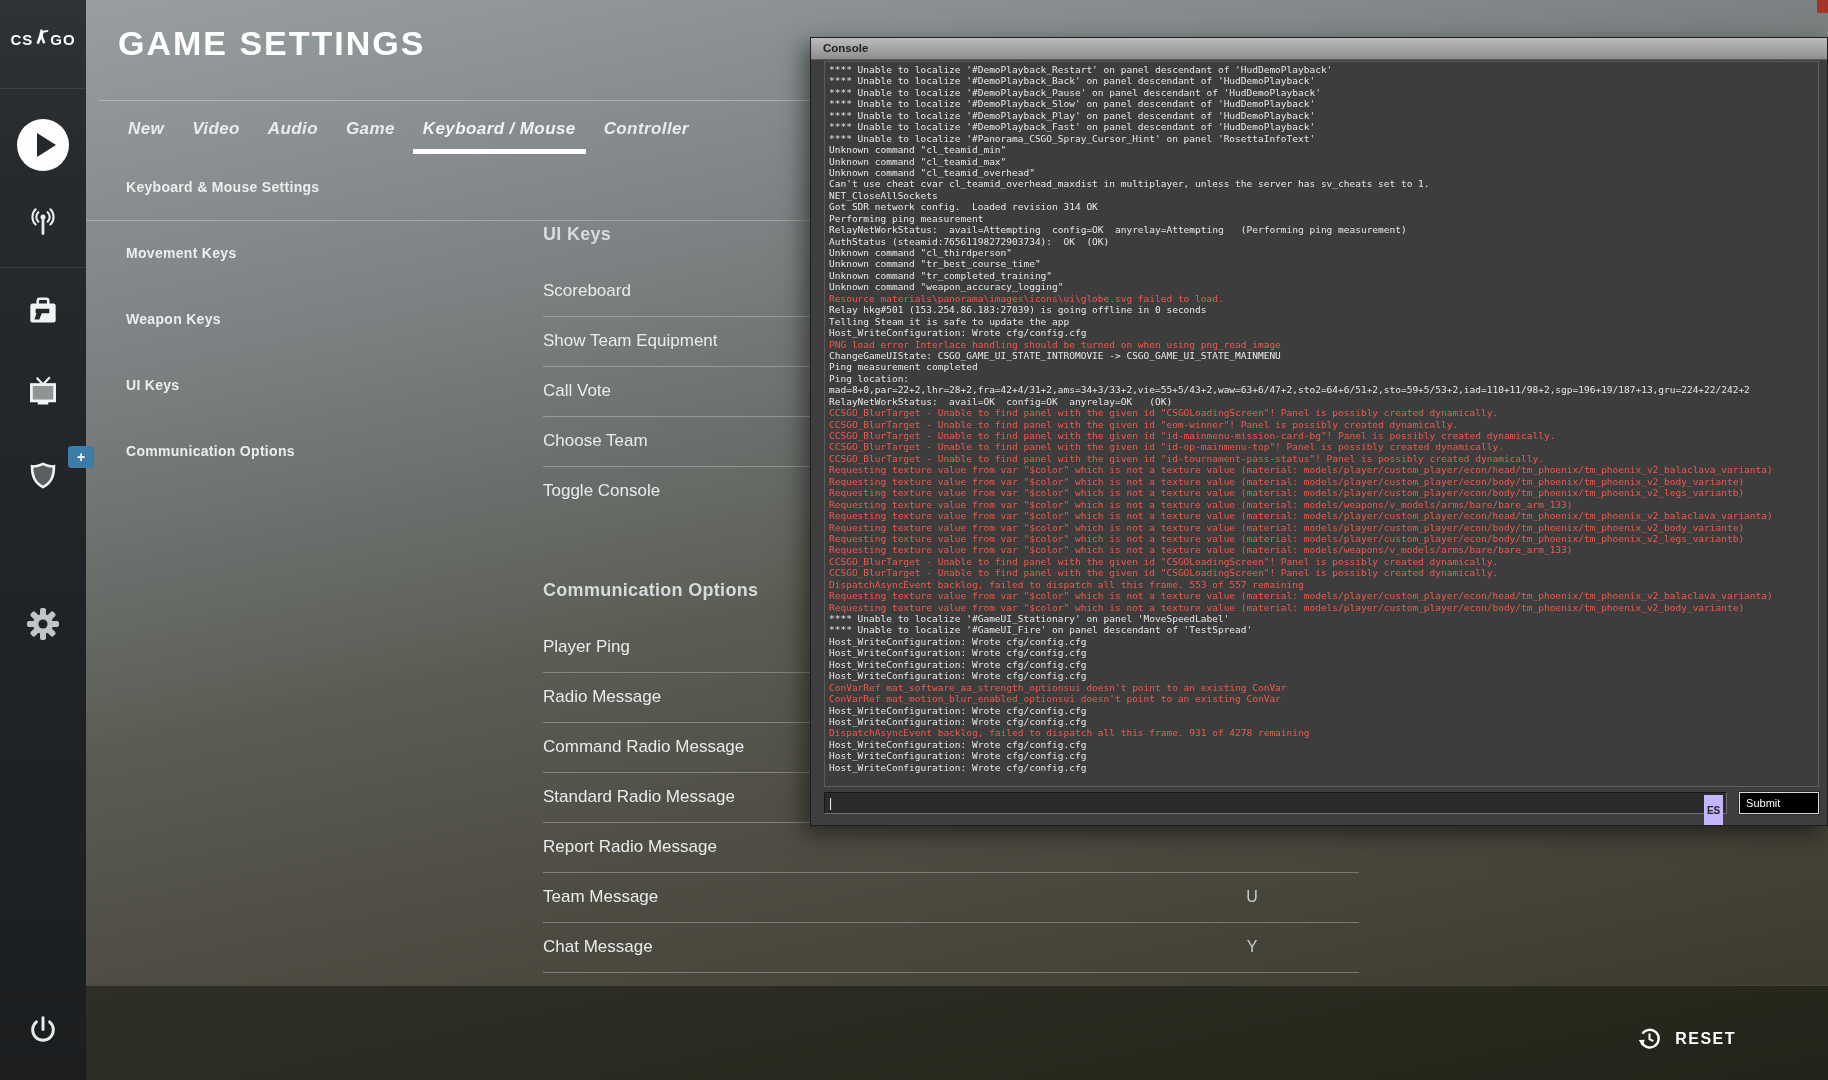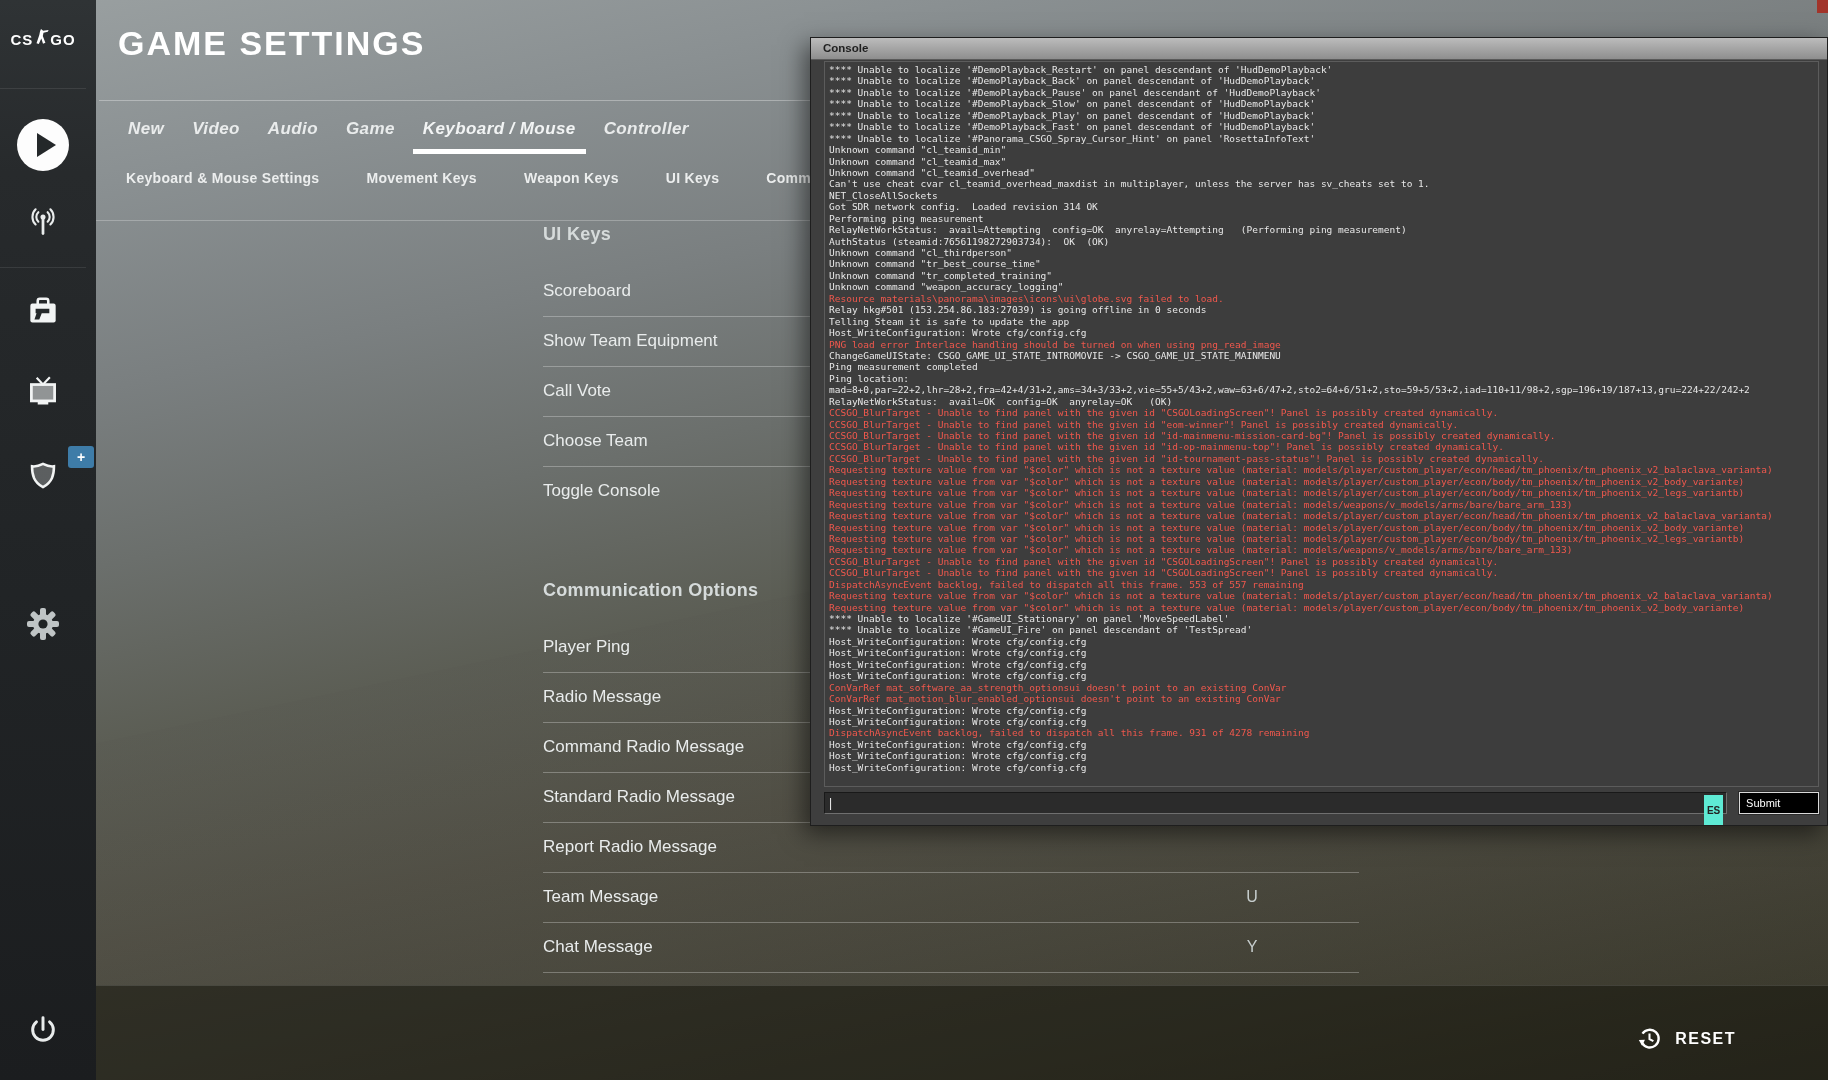--- a/index.html
+++ b/index.html
@@ -1,54 +1,54 @@
 <!DOCTYPE html>
 <html><head>
 <meta charset="utf-8">
 <style>
   html,body{margin:0;padding:0;background:#111;}
   #screen{position:relative;width:1828px;height:1080px;overflow:hidden;
     font-family:"Liberation Sans",sans-serif;
     background:linear-gradient(168deg,#9aa0a1 0%,#8a9092 14%,#7a7f80 28%,#6b6f6c 40%,#5c5e55 52%,#50504637 0),
     linear-gradient(168deg,#9aa0a1 0%,#8a9092 14%,#7a7f80 28%,#6b6f6c 40%,#5e6058 52%,#514f45 66%,#444237 80%,#383629 92%,#302e23 100%);}
   
-  #sidebar{position:absolute;left:0;top:0;width:96px;height:1080px;z-index:5;
+  #sidebar{position:absolute;left:0;top:0;width:86px;height:1080px;z-index:5;
     background:linear-gradient(180deg,#2f3335 0%,#272a2c 16%,#212426 55%,#1b1d1f 100%);}
   .side-sep{position:absolute;left:0;width:86px;height:1px;background:rgba(255,255,255,0.09);}
   #logo{position:absolute;left:0;top:28px;width:86px;display:flex;align-items:center;justify-content:center;gap:1px;color:#fff;font-weight:bold;font-size:15px;letter-spacing:1px;}
   .side-ic{position:absolute;left:0;width:86px;display:flex;justify-content:center;cursor:pointer;}
   #play-circle{width:52px;height:52px;border-radius:50%;background:#fdfdfd;position:relative;}
   #play-circle .tri{position:absolute;left:20px;top:14px;width:0;height:0;border-left:19px solid #24282a;border-top:12px solid transparent;border-bottom:12px solid transparent;}
   .badge-plus{position:absolute;left:44px;top:-10px;width:26px;height:22px;background:#3e7ca8;border-radius:3px;color:#fff;font-size:14px;font-weight:bold;display:flex;align-items:center;justify-content:center;}
   
   #page-title{position:absolute;left:118px;top:24px;font-size:34px;font-weight:bold;color:#fff;letter-spacing:2px;z-index:1;}
   .hdiv{position:absolute;height:1px;background:rgba(255,255,255,0.32);z-index:1;}
   #tab-bar{position:absolute;left:128px;top:106px;height:46px;display:flex;gap:28px;z-index:1;font-style:italic;}
   .tab{position:relative;color:#f2f4f4;font-size:17px;font-weight:bold;letter-spacing:0.4px;line-height:46px;cursor:pointer;opacity:0.92;}
   .tab.active{opacity:1;}
   .tab.active::after{content:"";position:absolute;left:-10px;right:-10px;bottom:-2px;height:5px;background:#fff;}
-  #subtab-bar{position:absolute;left:126px;top:163px;height:30px;display:flex;gap:47px;z-index:1;}
+  #subtab-bar{position:absolute;left:126px;top:172px;height:30px;display:flex;gap:36px;z-index:1;flex-direction:column;}
   .subtab{color:#eceeee;font-size:14px;font-weight:bold;letter-spacing:0.3px;line-height:30px;cursor:pointer;}
   
   #settings-list{position:absolute;left:543px;top:222px;width:816px;z-index:1;}
   .section-heading{font-size:18px;font-weight:bold;color:#d6dbdb;line-height:24px;margin-bottom:21px;letter-spacing:0.3px;}
   .section + .section{margin-top:62px;}
   .srow{position:relative;height:49px;border-bottom:1px solid rgba(255,255,255,0.28);cursor:pointer;}
   .section:first-child .srow:last-child{border-bottom:none;}
   .srow .lbl{position:absolute;left:0;top:0;line-height:48px;font-size:17px;color:#e9ecec;}
   .srow .key{position:absolute;left:689px;top:0;width:40px;text-align:center;line-height:48px;font-size:16px;color:#c6cdcd;}
   
   #console-win{position:absolute;left:810px;top:37px;width:1018px;height:789px;background:#3e3e3e;border:1px solid #1e1e1e;box-sizing:border-box;z-index:10;overflow:hidden;box-shadow:-6px 8px 22px rgba(0,0,0,0.5);}
   #console-title{height:21px;background:linear-gradient(180deg,#bcbcbc,#8e8e8e);border-bottom:1px solid #5a5a5a;color:#1f1f1f;font-size:11.5px;font-weight:bold;line-height:21px;padding-left:12px;cursor:move;}
   #console-log{margin:1px 8px 0 13px;height:726px;box-sizing:border-box;border:1px solid #5c5c5c;background:#3d3d3d;padding:2px 0 3px 4px;overflow:hidden;font-family:"DejaVu Sans Mono",monospace;}
   .cline{height:11.45px;line-height:11.45px;font-size:9.5px;white-space:pre;color:#e8e8e8;}
   .cline.r{color:#f0584d;}
   #console-input-row{position:relative;margin:5px 8px 0 13px;display:flex;align-items:flex-start;}
   #console-input{position:relative;width:954px;height:22px;box-sizing:border-box;background:#2b2b2b;border-top:1px solid #191919;border-left:1px solid #191919;border-bottom:1px solid #6f6f6f;border-right:1px solid #6f6f6f;color:#f0f0f0;font-size:12px;line-height:20px;padding-left:4px;cursor:text;}
-  #lang-btn{position:absolute;right:3px;top:2px;width:19px;height:32px;background:#5eead4;color:#222;font-size:10px;font-weight:bold;display:flex;align-items:center;justify-content:center;cursor:pointer;}
+  #lang-btn{position:absolute;right:3px;top:2px;width:19px;height:32px;background:#c4b5fd;color:#222;font-size:10px;font-weight:bold;display:flex;align-items:center;justify-content:center;cursor:pointer;}
   #submit-btn{margin-left:12px;height:22px;width:84px;box-sizing:border-box;background:#000000;border:1px solid #d9d9d9;outline:1px solid #2a2a2a;color:#fff;font-size:11px;line-height:20px;padding-left:6px;text-align:left;cursor:pointer;}
   
   #footer{position:absolute;left:0;top:985px;width:1828px;height:95px;background:rgba(22,21,13,0.55);border-top:1px solid rgba(255,255,255,0.13);z-index:2;}
   #reset-btn{position:absolute;right:92px;top:39px;display:flex;align-items:center;gap:12px;color:#fff;font-size:16px;font-weight:bold;letter-spacing:1.5px;cursor:pointer;}
   
   #corner-badge{position:absolute;right:0;top:0;width:11px;height:13px;background:#a2342a;z-index:20;}
   svg{display:block;}
 </style>
 </head>
 <body>

